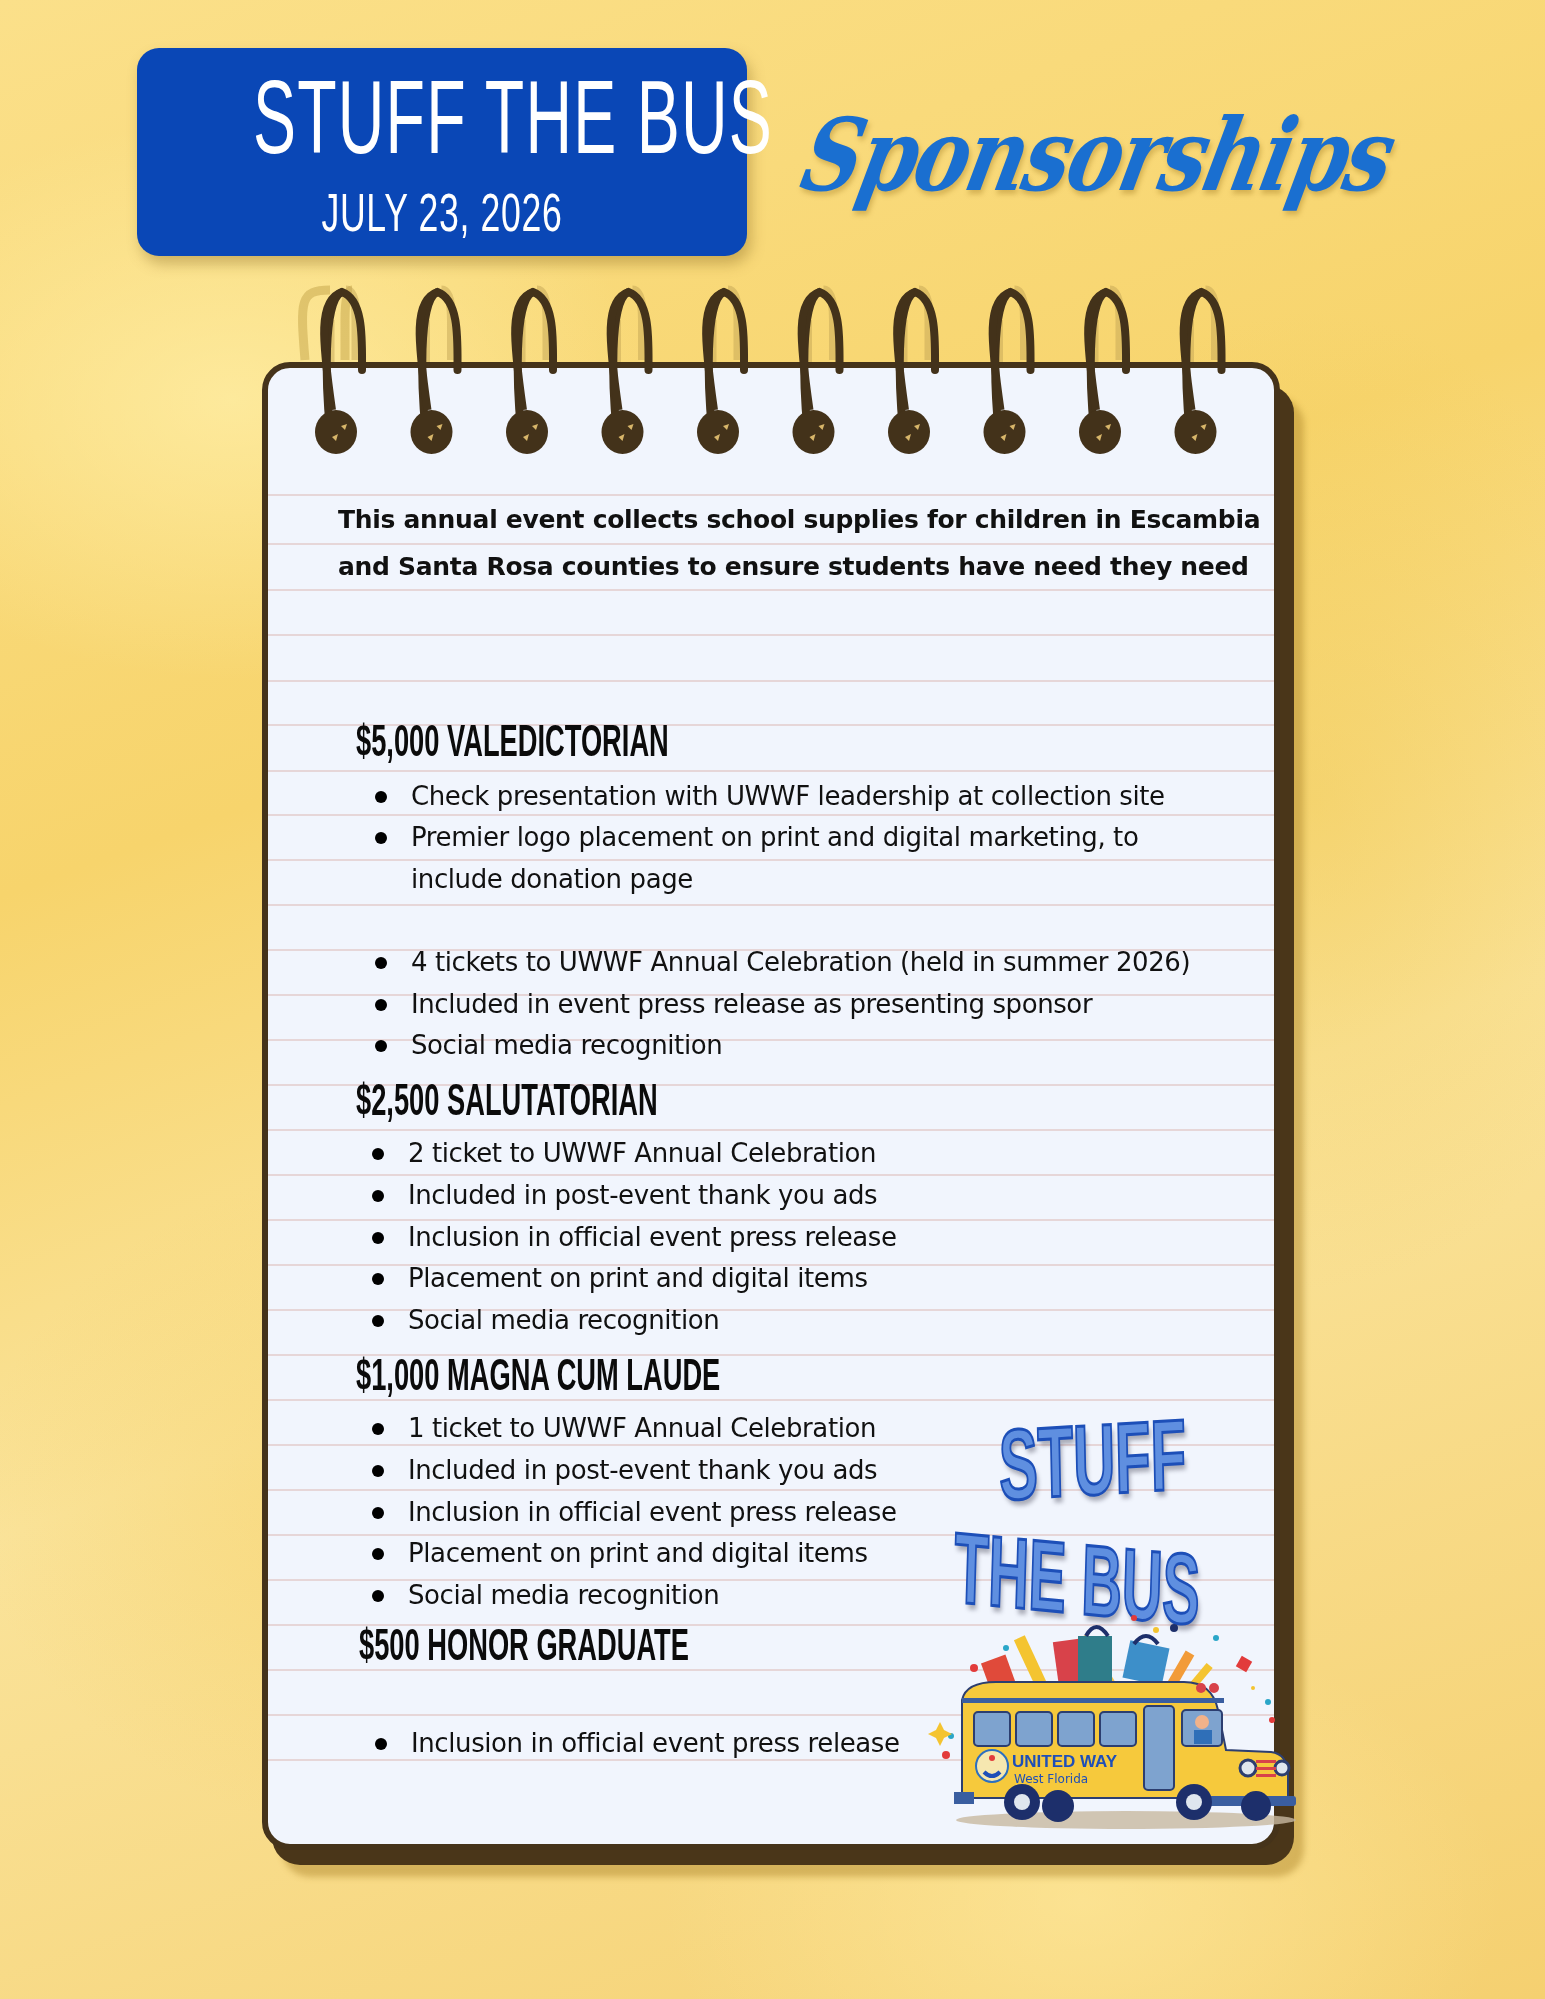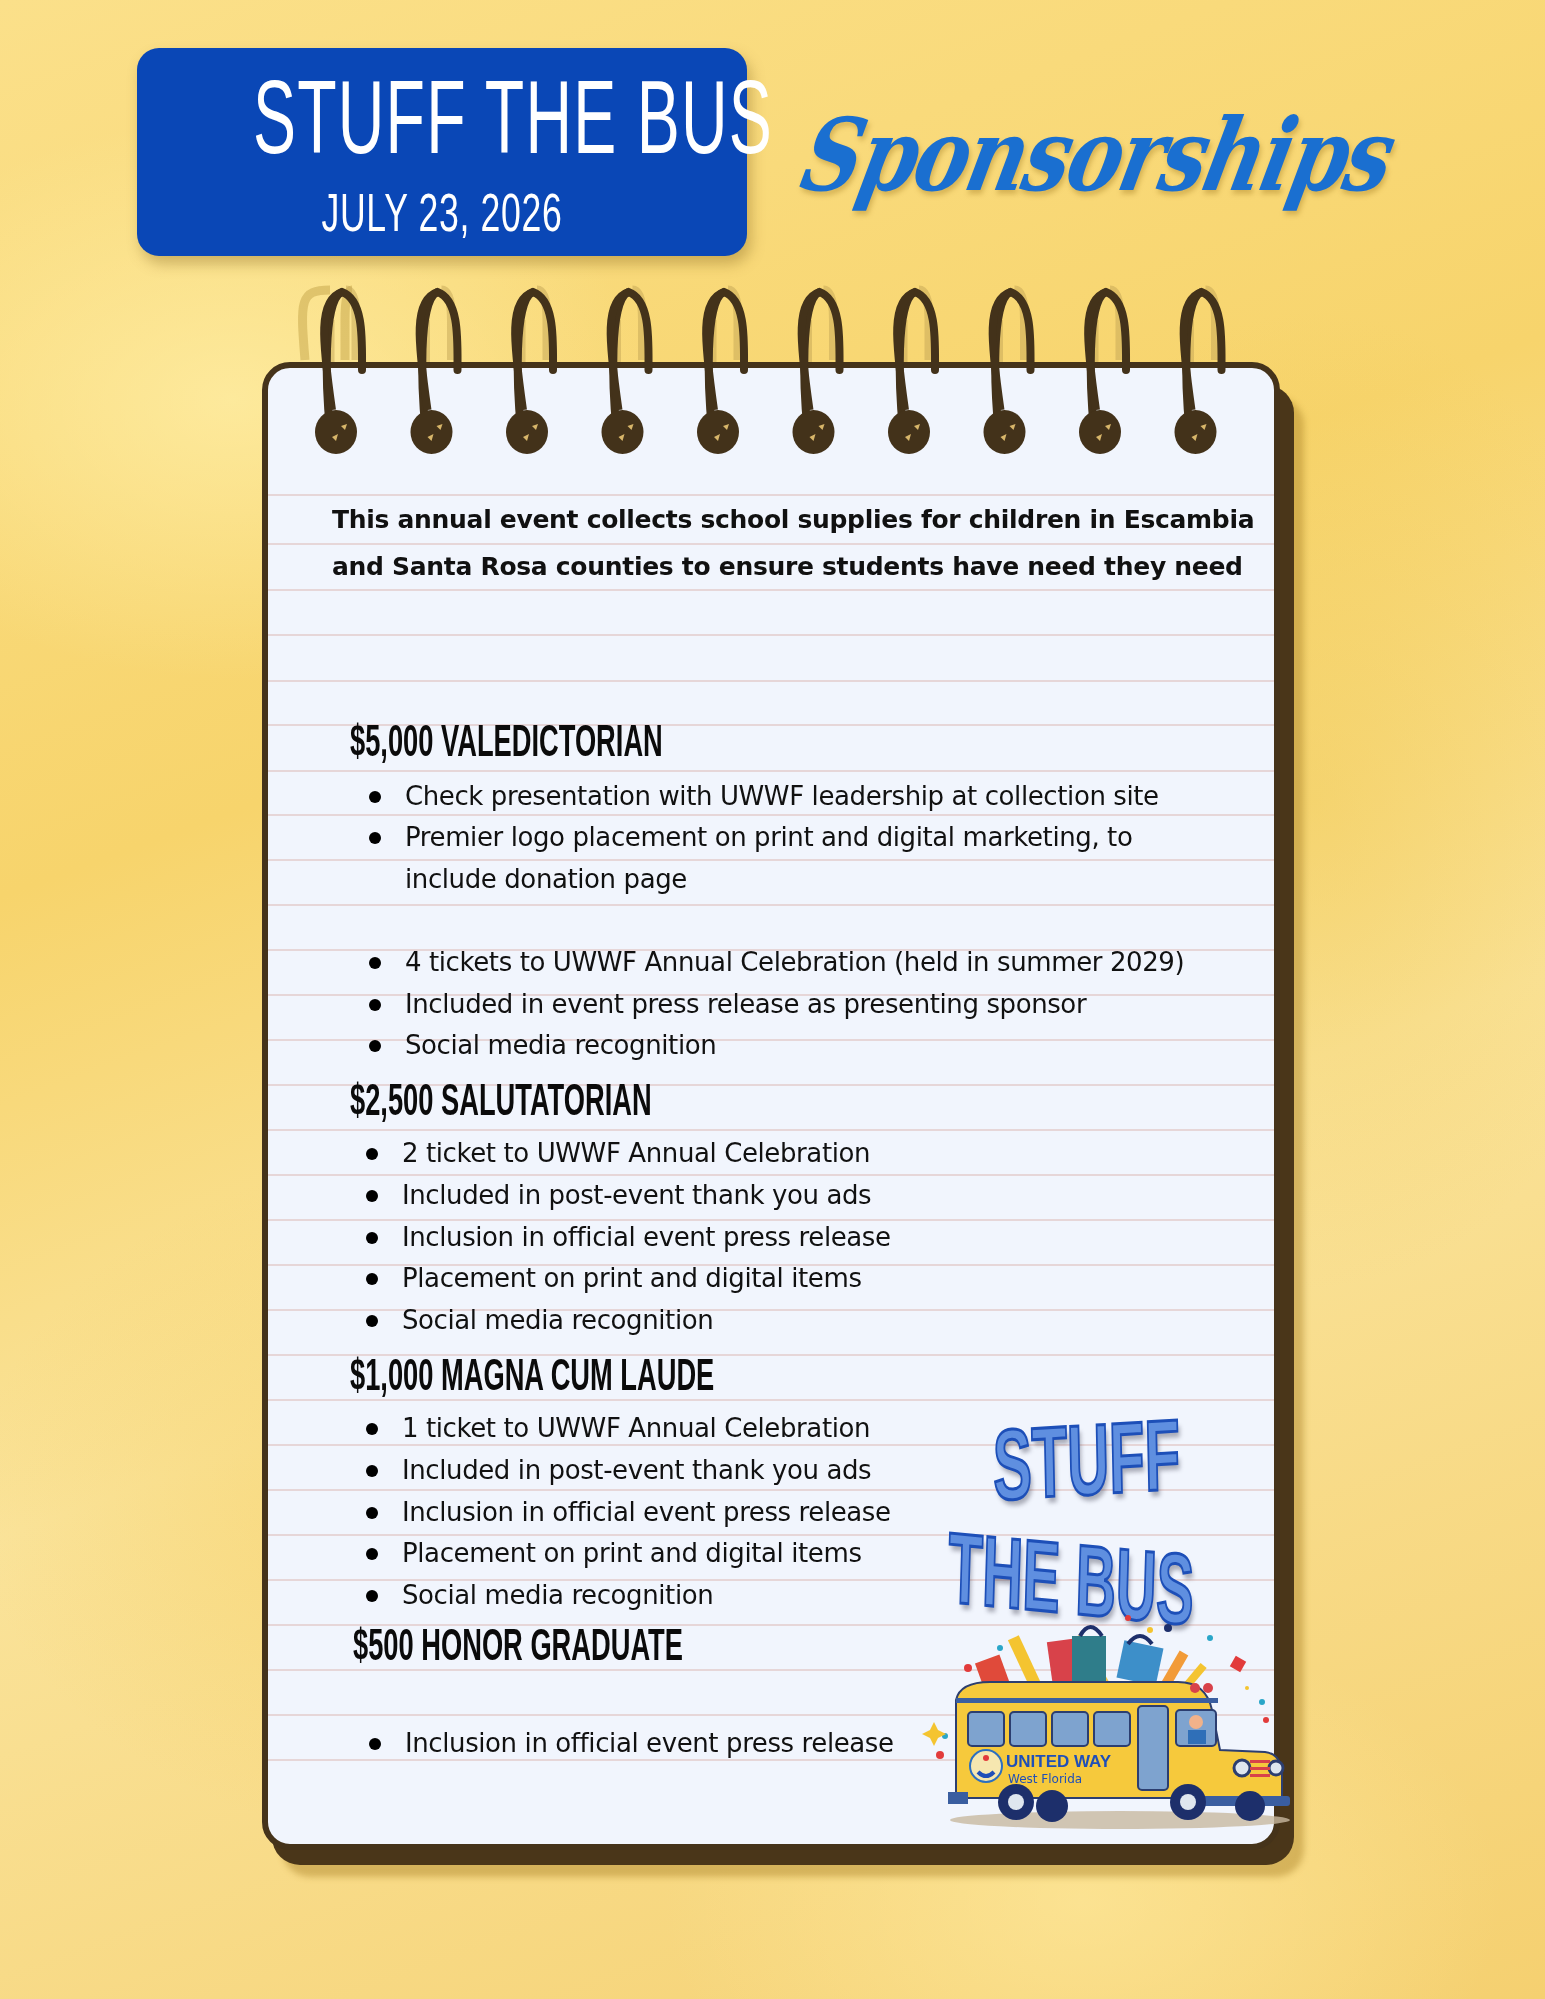--- a/index.html
+++ b/index.html
@@ -58,21 +58,21 @@
   .ruled {
     position: absolute; left: 0; right: 0; top: 0; bottom: 0;
   }
   .rule {
     position: absolute; left: 0; right: 0; height: 2px; background: #e6d6d8;
   }
 
   
   .spiral-layer { position: absolute; left: 0; top: 0; width: 1545px; height: 480px; pointer-events: none; }
 
-  .content { position: absolute; left: 10px; top: 0; width: 1322px; height: 1999px; }
+  .content { position: absolute; left: 16px; top: 0; width: 1322px; height: 1999px; }
 
   .intro-line {
     position: absolute; left: 322px; font-family: "DejaVu Sans", sans-serif;
     font-weight: bold; font-size: 25px; color: #111; white-space: nowrap;
     letter-spacing: -0.3px;
   }
   .tier-heading {
     position: absolute; font-family: "Liberation Sans", sans-serif; font-weight: bold;
     font-size: 44px; color: #0b0b0b; white-space: nowrap;
     transform: scaleX(0.62); transform-origin: left center; letter-spacing: 0px;
@@ -158,21 +158,21 @@
 
 <div class="content">
 
   <div class="intro-line" style="top:505px">This annual event collects school supplies for children in Escambia</div>
   <div class="intro-line" style="top:552px">and Santa Rosa counties to ensure students have need they need</div>
 
   <div class="tier-heading" style="left:340px;top:716px">$5,000 VALEDICTORIAN</div>
   <div class="bullet" style="left:395px;top:781px"><span class="dot"></span><span>Check presentation with UWWF leadership at collection site</span></div>
   <div class="bullet" style="left:395px;top:822px"><span class="dot"></span><span>Premier logo placement on print and digital marketing, to</span></div>
   <div class="bullet" style="left:395px;top:864px"><span>include donation page</span></div>
-  <div class="bullet" style="left:395px;top:947px"><span class="dot"></span><span>4 tickets to UWWF Annual Celebration (held in summer 2029)</span></div>
+  <div class="bullet" style="left:395px;top:947px"><span class="dot"></span><span>4 tickets to UWWF Annual Celebration (held in summer 2026)</span></div>
   <div class="bullet" style="left:395px;top:989px"><span class="dot"></span><span>Included in event press release as presenting sponsor</span></div>
   <div class="bullet" style="left:395px;top:1030px"><span class="dot"></span><span>Social media recognition</span></div>
 
   <div class="tier-heading" style="left:340px;top:1075px">$2,500 SALUTATORIAN</div>
   <div class="bullet" style="left:392px;top:1138px"><span class="dot"></span><span>2 ticket to UWWF Annual Celebration</span></div>
   <div class="bullet" style="left:392px;top:1180px"><span class="dot"></span><span>Included in post-event thank you ads</span></div>
   <div class="bullet" style="left:392px;top:1222px"><span class="dot"></span><span>Inclusion in official event press release</span></div>
   <div class="bullet" style="left:392px;top:1263px"><span class="dot"></span><span>Placement on print and digital items</span></div>
   <div class="bullet" style="left:392px;top:1305px"><span class="dot"></span><span>Social media recognition</span></div>
 

